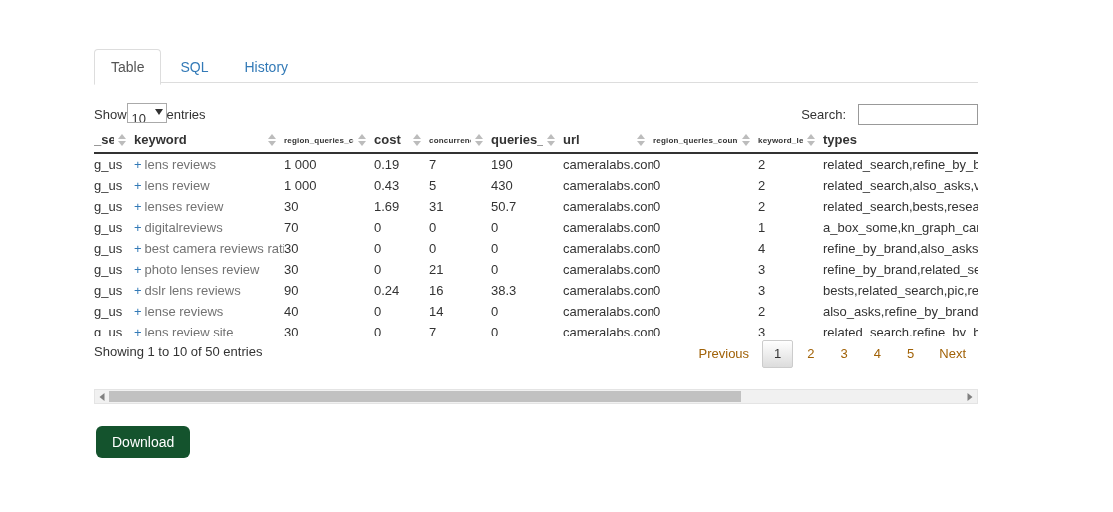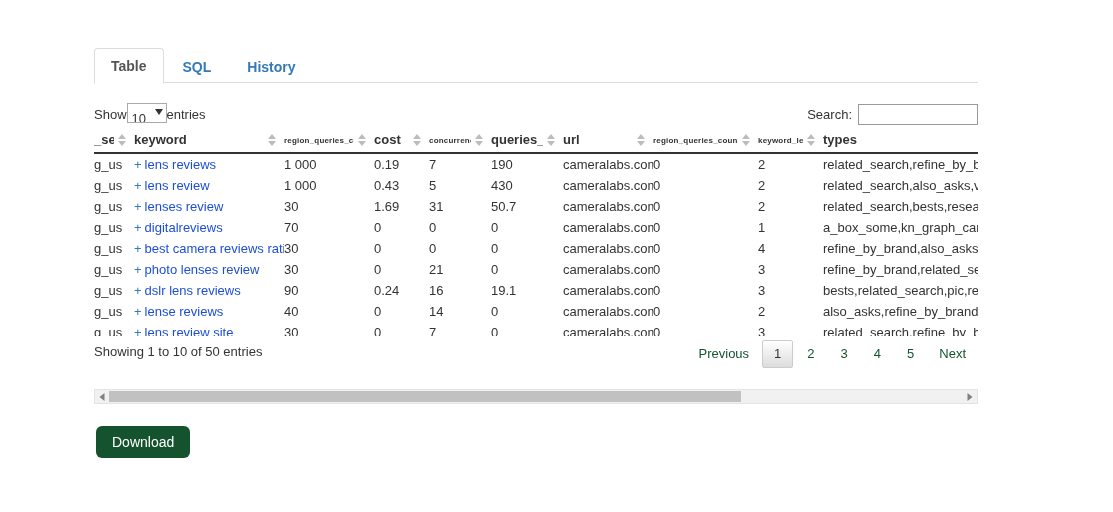--- a/index.html
+++ b/index.html
@@ -14,21 +14,21 @@
   .page { position: relative; width: 1113px; height: 512px; }
 
   
   .tabs {
     position: absolute;
     left: 94px; top: 48px;
     width: 884px;
     height: 35px;
     border-bottom: 1px solid #dddddd;
   }
-  .tab-list { display: flex; align-items: flex-end; height: 35px; font-weight: bold; }
+  .tab-list { display: flex; align-items: center; height: 35px; }
   .tab {
     font-size: 14px;
     line-height: 1;
     padding: 10px 16px 10px 16px;
     margin-right: 2px;
     color: #337ab7;
     cursor: pointer;
     border: 1px solid transparent;
     border-bottom: none;
     border-radius: 4px 4px 0 0;
@@ -81,21 +81,21 @@
     pointer-events: none;
   }
 
   .search-ctl {
     position: absolute;
     right: 135px; top: 104px;
     font-size: 13px;
     color: #333333;
     display: flex;
     align-items: center;
-    gap: 6px;
+    gap: 12px;
   }
   .search-ctl input {
     width: 120px;
     height: 21px;
     border: 1px solid #999999;
     font-size: 12px;
     padding: 1px 4px;
     font-family: "Liberation Sans", sans-serif;
     outline: none;
   }
@@ -147,40 +147,40 @@
 
   table.dt tbody td {
     padding: 3px 8px 3px 0;
     color: #333333;
     white-space: nowrap;
     overflow: hidden;
     vertical-align: top;
     border: none;
   }
   table.dt tbody tr:last-child td { }
-  .kw-link { color: #1d4ed8; text-decoration: none; cursor: pointer; }
+  .kw-link { color: #737373; text-decoration: none; cursor: pointer; }
   .kw-plus { color: #337ab7; margin-right: 3px; }
 
   
   .dt-info {
     position: absolute;
     left: 94px; top: 344px;
     font-size: 13px;
     color: #333333;
   }
   .pager {
     position: absolute;
     right: 135px; top: 340px;
     display: flex;
     align-items: center;
     font-size: 13px;
   }
   .pager .pg {
     padding: 5px 10px;
-    color: #14532d;
+    color: #a16207;
     cursor: pointer;
     border: 1px solid transparent;
     background: transparent;
     margin: 0 1px;
     line-height: 1.2;
   }
   .pager .pg.num { padding: 5px 11px; }
   .pager .pg.current {
     border: 1px solid #cccccc;
     background: linear-gradient(to bottom, #ffffff 0%, #dcdcdc 100%);
@@ -417,21 +417,21 @@
             <td>0</td>
             <td>3</td>
             <td>refine_by_brand,related_search</td>
           </tr>
           <tr>
             <td>g_us</td>
             <td><span class="kw-plus">+</span><span class="kw-link">dslr lens reviews</span></td>
             <td>90</td>
             <td>0.24</td>
             <td>16</td>
-            <td>19.1</td>
+            <td>38.3</td>
             <td>cameralabs.com</td>
             <td>0</td>
             <td>3</td>
             <td>bests,related_search,pic,refine_by_brand,also_asks</td>
           </tr>
           <tr>
             <td>g_us</td>
             <td><span class="kw-plus">+</span><span class="kw-link">lense reviews</span></td>
             <td>40</td>
             <td>0</td>

